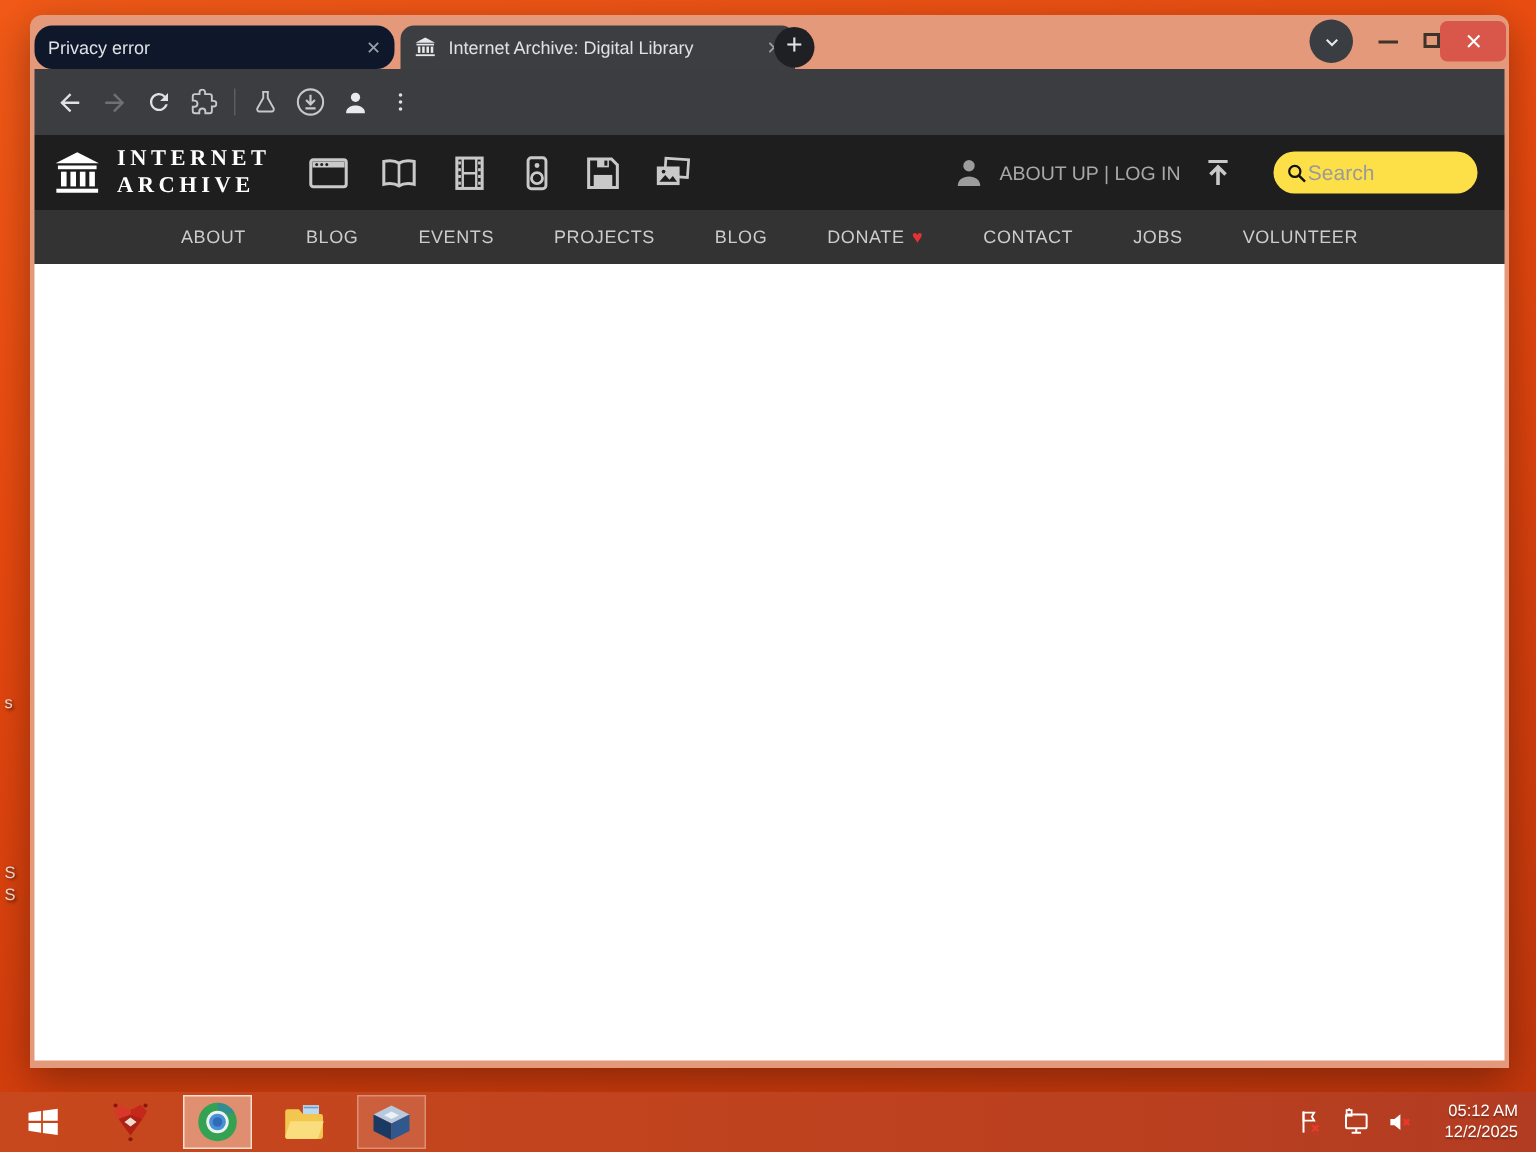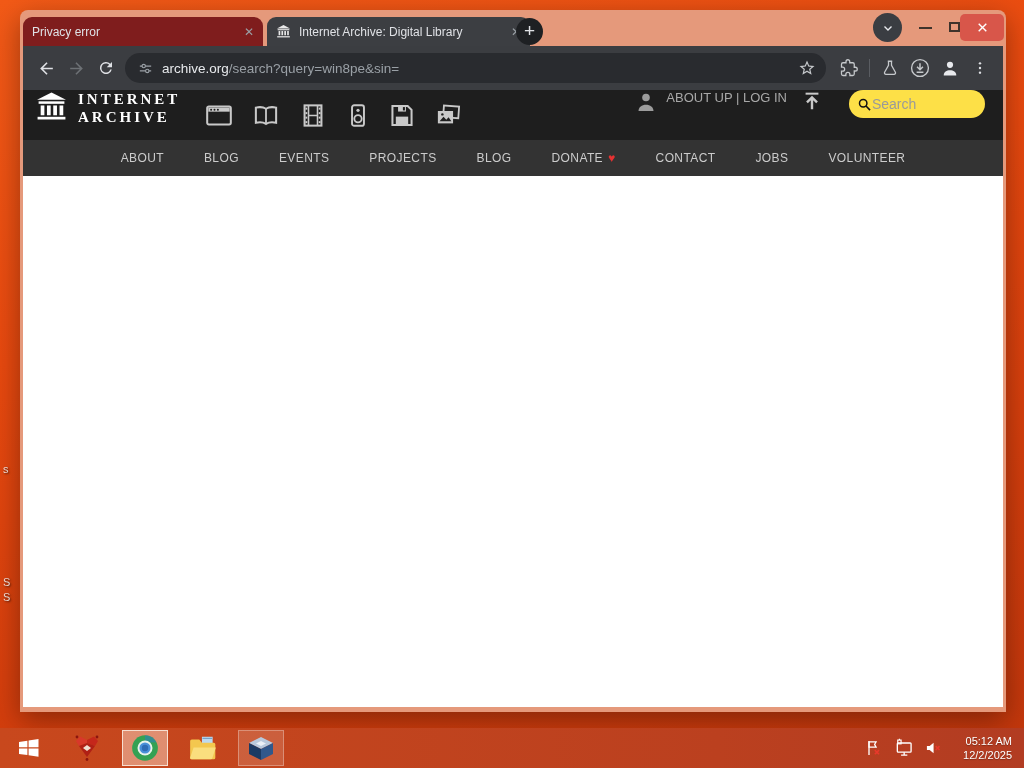--- a/index.html
+++ b/index.html
@@ -11,21 +11,21 @@
   }
   
   .desk-frag { position:absolute; color:rgba(255,255,255,.85); font-size:11px;
     text-shadow:1px 1px 2px rgba(0,0,0,.6); z-index:1; }
   
   .window { position:absolute; left:20px; top:10px; width:986px; height:702px;
     background:#e5997b; border-radius:8px 8px 0 0; box-shadow:0 8px 28px rgba(0,0,0,.35); z-index:2; }
   .titlebar { height:36px; position:relative; }
   .tab { position:absolute; top:7px; height:29px; border-radius:9px 9px 0 0;
     display:flex; align-items:center; padding:0 9px; }
-  .tab.inactive { left:3px; width:240px; background:#7f1d1d; }
+  .tab.inactive { left:3px; width:240px; background:#0f172a;border-radius:12px; }
   .tab.active { left:247px; width:263px; background:#3c3e42; }
   .tab-title { color:#dfe1e5; font-size:12px; white-space:nowrap; overflow:hidden; flex:1; }
   .tab-close { color:#9aa0a6; font-size:12px; margin-left:6px; cursor:default; }
   .favicon { width:15px; height:15px; margin-right:8px; flex:none; }
   .newtab { position:absolute; left:496px; top:8px; width:27px; height:27px; border-radius:50%;
     background:#1e2023; color:#dfe1e5; font-size:19px; line-height:25px; text-align:center; }
   .wc { position:absolute; }
   .wc-tabsearch { right:104px; top:3px; width:29px; height:29px; border-radius:50%; background:#3a3d42;
     display:flex; align-items:center; justify-content:center; }
   .wc-min { right:74px; top:17px; width:13px; height:2px; background:#3e332b; }
@@ -36,21 +36,21 @@
   .client { margin:0 3px; }
   .toolbar { height:44px; background:#3b3d41; display:flex; align-items:center; padding:0 8px; }
   .tb-ic { width:30px; height:30px; display:flex; align-items:center; justify-content:center; flex:none; }
   .omnibox { flex:1; height:30px; background:#292b2f; border-radius:15px; display:flex;
     align-items:center; padding:0 10px 0 12px; margin:0 8px 0 4px; min-width:0; }
   .url { font-size:13.5px; flex:1; white-space:nowrap; overflow:hidden; margin-left:8px; }
   .url .dom { color:#e8eaed; }
   .url .path { color:#9aa0a6; }
   .tb-sep { width:1px; height:18px; background:#5a5d62; margin:0 5px; }
   
-  .ia-header { height:50px; background:#1e1e1e; display:flex; padding:0 12px; }
+  .ia-header { height:50px; background:#1e1e1e; display:flex; align-items:center; padding:0 12px; }
   .wordmark { margin-left:10px; color:#fff; font-family:"Liberation Serif", serif; font-weight:bold;
     font-size:15px; letter-spacing:3px; line-height:1.2; white-space:nowrap; }
   .media-icons { display:flex; gap:17px; margin-left:24px; align-items:center; }
   .media-icons svg { display:block; }
   .signup { color:#a8a8a8; font-size:13px; margin:0 14px 0 8px; white-space:nowrap; }
   .searchpill { width:136px; height:28px; background:#fde047; border-radius:14px; display:flex;
     align-items:center; padding:0 8px; margin-left:26px; margin-right:6px; }
   .searchpill input { border:none; outline:none; background:transparent; width:100%;
     font-size:14px; color:#333; font-family:"Liberation Sans",sans-serif; }
   .searchpill input::placeholder { color:#9a9a9a; }
@@ -127,31 +127,20 @@
       <div class="tb-ic">
         <svg width="19" height="19" viewBox="0 0 24 24">
           <path d="M4 11h12.2l-5.6-5.6L12 4l8 8-8 8-1.4-1.4 5.6-5.6H4v-2z" fill="#6d7175"></path>
         </svg>
       </div>
       <div class="tb-ic">
         <svg width="18" height="18" viewBox="0 0 24 24">
           <path d="M17.65 6.35A8 8 0 1 0 19.73 14h-2.08A6 6 0 1 1 12 6c1.66 0 3.14.69 4.22 1.78L13 11h7V4l-2.35 2.35z" fill="#dfe1e5"></path>
         </svg>
       </div>
-      <div class="omnibox">
-        <svg width="17" height="17" viewBox="0 0 24 24">
-          <path d="M4 8.5h16M4 15.5h16" stroke="#9aa0a6" stroke-width="1.8"></path>
-          <circle cx="9.5" cy="8.5" r="2.4" fill="#292b2f" stroke="#9aa0a6" stroke-width="1.6"></circle>
-          <circle cx="14.5" cy="15.5" r="2.4" fill="#292b2f" stroke="#9aa0a6" stroke-width="1.6"></circle>
-        </svg>
-        <span class="url"><span class="dom">archive.org</span><span class="path">/search?query=win8pe&amp;sin=</span></span>
-        <svg width="18" height="18" viewBox="0 0 24 24">
-          <path d="M22 9.24l-7.19-.62L12 2 9.19 8.62 2 9.24l5.46 4.73L5.82 21 12 17.27 18.18 21l-1.63-7.03L22 9.24zM12 15.4l-3.76 2.27 1-4.28-3.32-2.88 4.38-.38L12 6.1l1.71 4.04 4.38.38-3.32 2.88 1 4.28L12 15.4z" fill="#c6c9cc"></path>
-        </svg>
-      </div>
       <div class="tb-ic">
         <svg width="18" height="18" viewBox="0 0 24 24">
           <path d="M20.5 11H19V7c0-1.1-.9-2-2-2h-4V3.5a2.5 2.5 0 0 0-5 0V5H4c-1.1 0-2 .9-2 2v3.8h1.5c1.5 0 2.7 1.2 2.7 2.7S5 16.2 3.5 16.2H2V20c0 1.1.9 2 2 2h3.8v-1.5c0-1.5 1.2-2.7 2.7-2.7s2.7 1.2 2.7 2.7V22H17c1.1 0 2-.9 2-2v-4h1.5a2.5 2.5 0 0 0 0-5z" fill="none" stroke="#c6c9cc" stroke-width="1.7"></path>
         </svg>
       </div>
       <div class="tb-sep"></div>
       <div class="tb-ic">
         <svg width="18" height="18" viewBox="0 0 24 24">
           <path d="M9 3h6M10 3v5.5L4.8 17.6a2 2 0 0 0 1.8 2.9h10.8a2 2 0 0 0 1.8-2.9L14 8.5V3" fill="none" stroke="#c6c9cc" stroke-width="1.7"></path>
         </svg>

